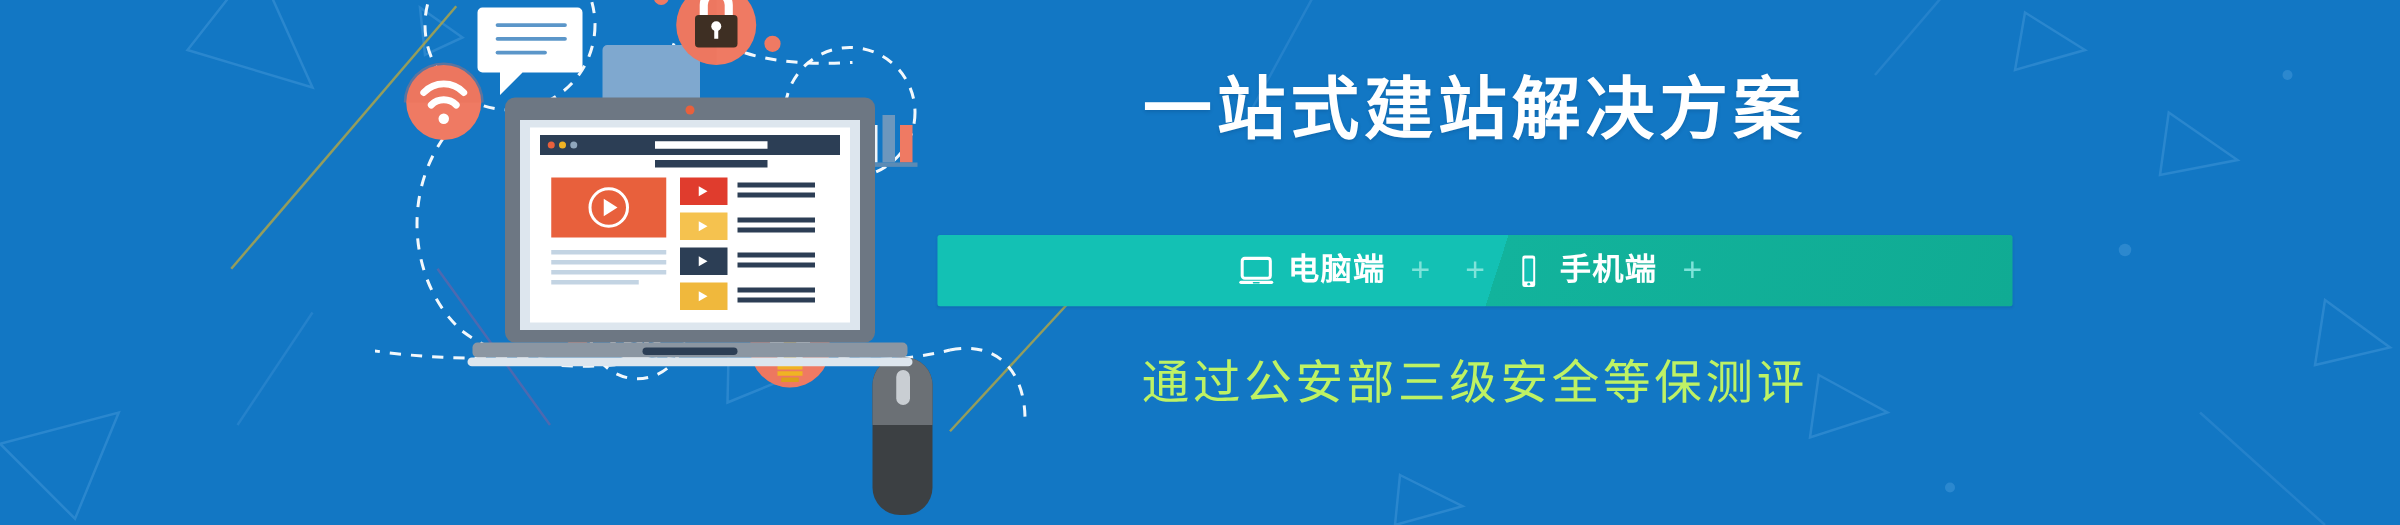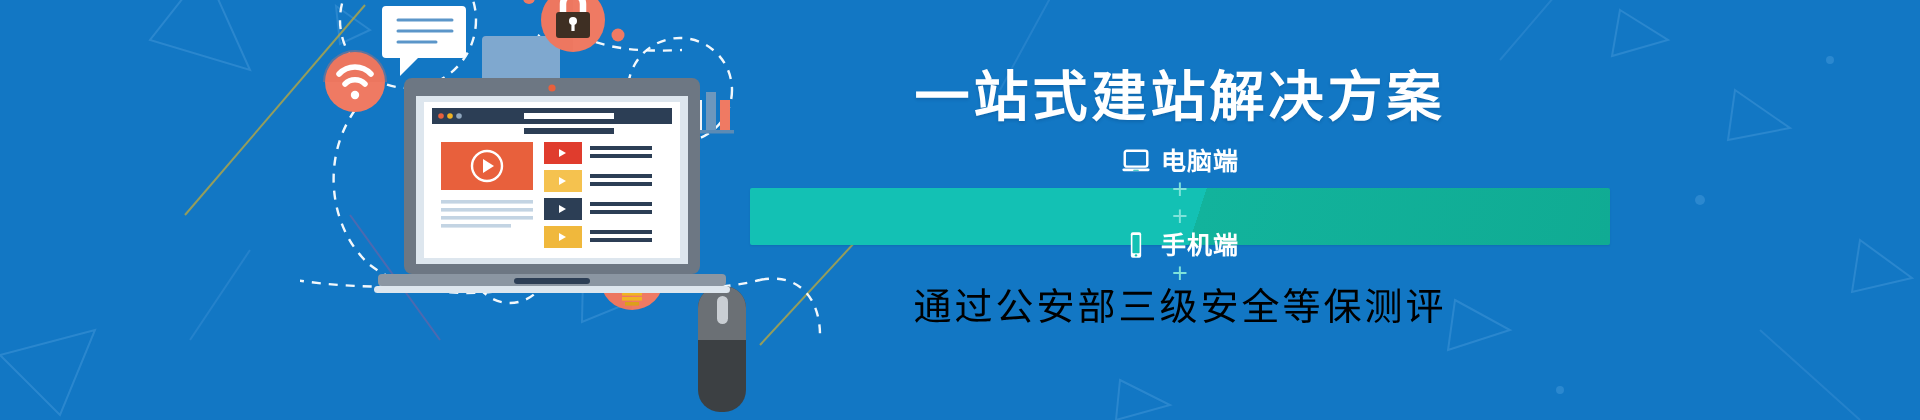--- a/index.html
+++ b/index.html
@@ -30,21 +30,21 @@
 
   
   .copy{
     position:absolute;
     left:740px;top:0;
     width:880px;height:420px;
   }
 
   .headline{
     position:absolute;
-    left:0;top:62px;
+    left:0;top:52px;
     width:880px;
     text-align:center;
     color:#ffffff;
     font-size:55px;
     font-weight:bold;
     letter-spacing:4px;
     line-height:70px;
     white-space:nowrap;
     text-shadow:0 2px 3px rgba(0,40,80,.18);
   }
@@ -54,21 +54,20 @@
     position:absolute;
     left:10px;top:188px;
     width:860px;height:57px;
     display:flex;
     align-items:center;
     justify-content:center;
     gap:0;
     background:linear-gradient(108deg,#13c1b4 0%,#13c1b4 52%,#12b39c 52%,#10ab93 100%);
     border-radius:2px;
     box-shadow:0 1px 2px rgba(0,40,80,.12);
-    flex-direction:column;
   }
   .badge-item{
     display:flex;
     align-items:center;
     gap:10px;
     padding:0 6px;
   }
   .badge-item .ico{
     display:block;
     width:30px;height:30px;
@@ -90,21 +89,21 @@
     line-height:1;
     padding:0 14px;
     user-select:none;
   }
 
   .subline{
     position:absolute;
     left:0;top:282px;
     width:880px;
     text-align:center;
-    color:#000000;
+    color:#bef264;
     font-size:38px;
     font-weight:400;
     letter-spacing:3px;
     line-height:50px;
     white-space:nowrap;
   }
 </style>
 </head>
 <body>
 

